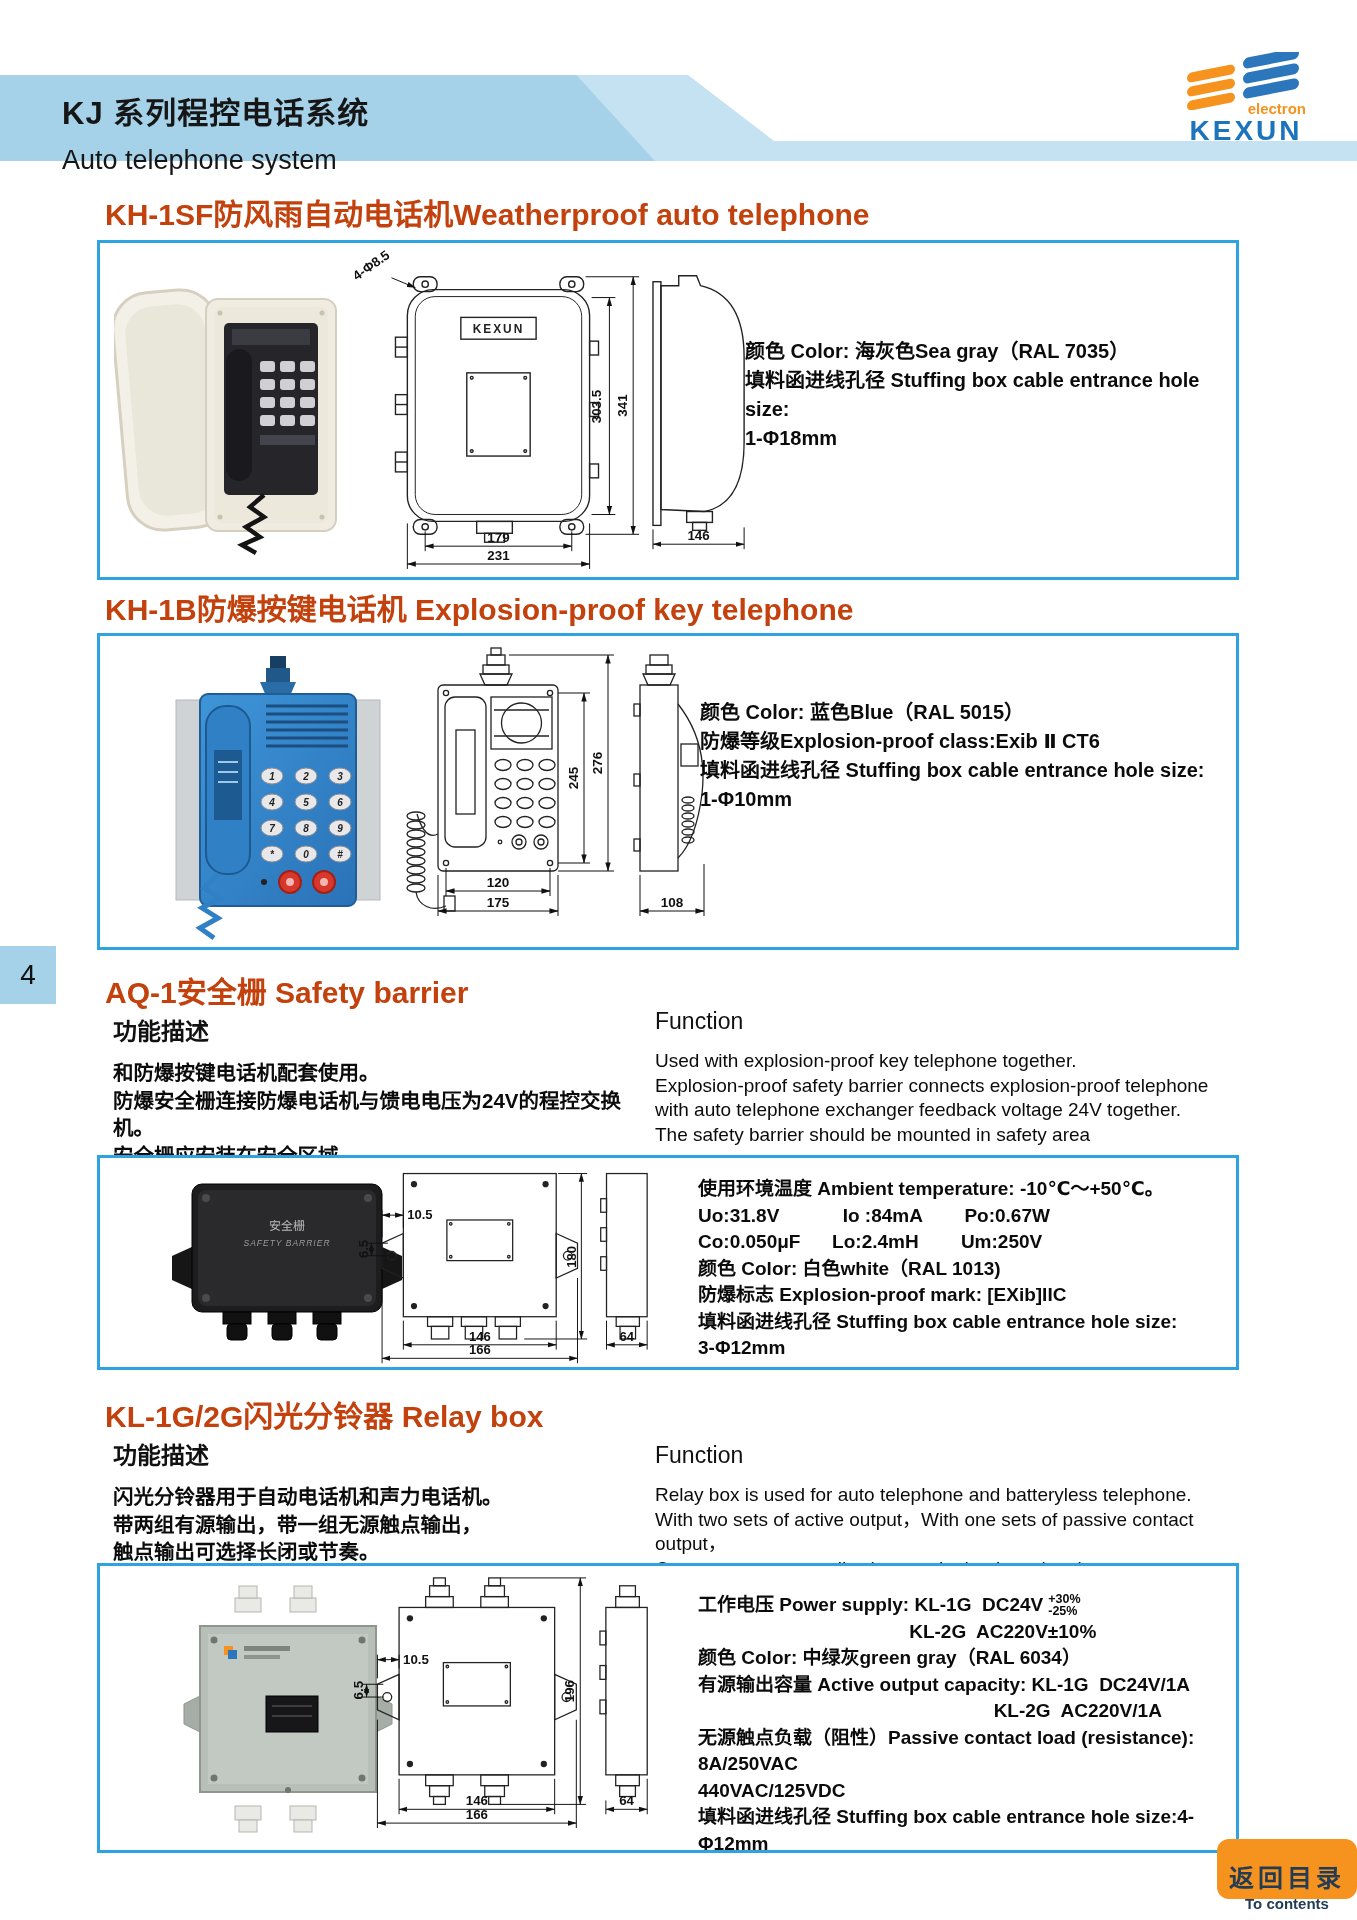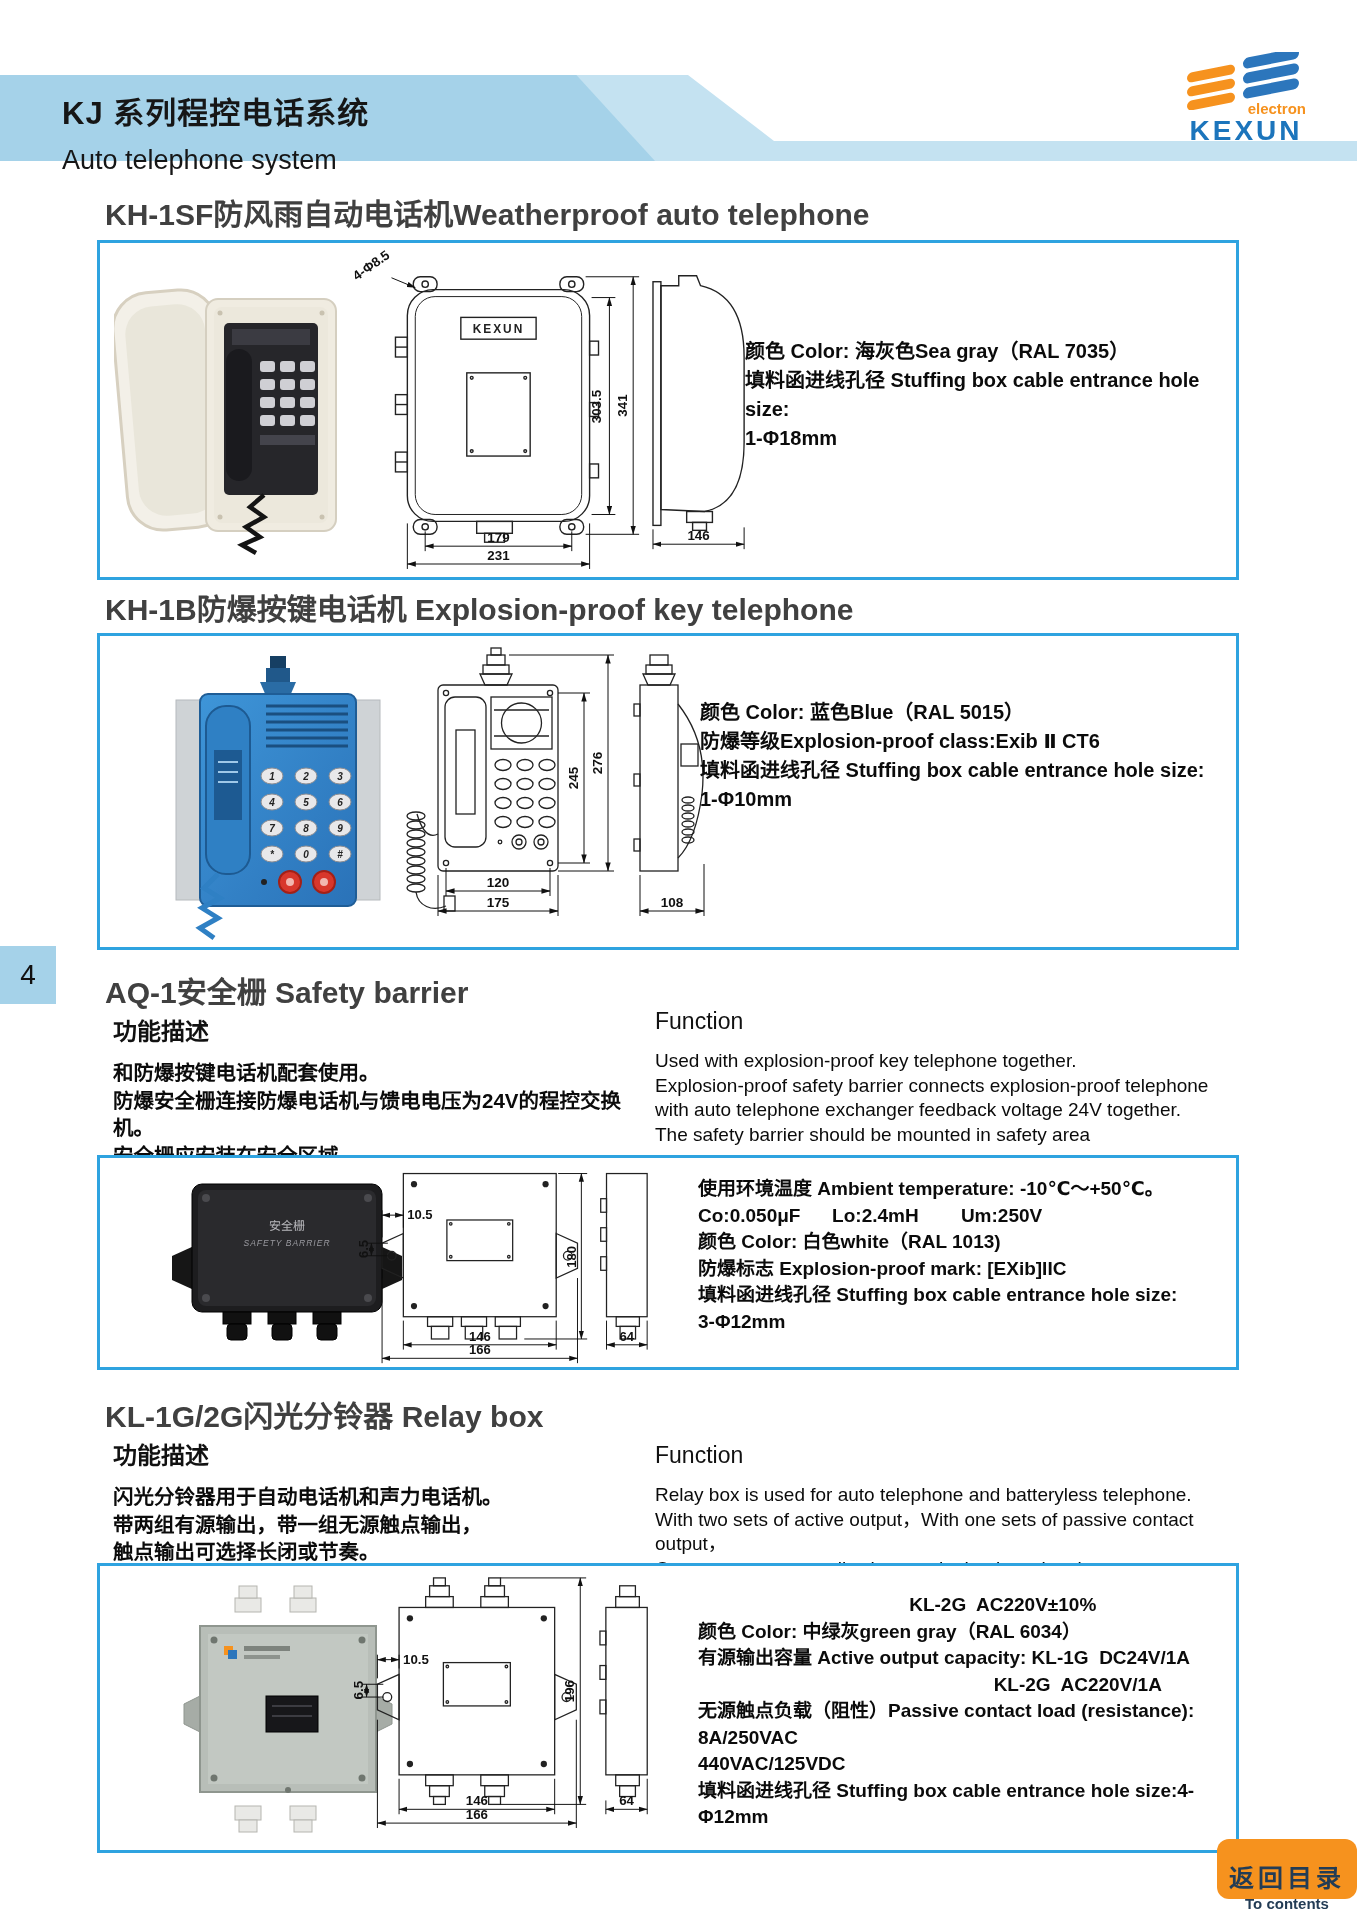--- a/index.html
+++ b/index.html
@@ -12,21 +12,21 @@
               clip-path:polygon(0 0,86% 0,100% 100%,0 100%);}
   .band-dark{position:absolute;left:0;top:0;width:655px;height:100%;background:#a5d2e9;
              clip-path:polygon(0 0,88% 0,100% 100%,0 100%);}
   .band-titles{position:absolute;left:62px;top:5px;}
   .band-zh{font-size:31px;font-weight:bold;color:#161616;letter-spacing:1px;margin-top:8px;}
   .band-en{font-size:27px;color:#161616;margin-top:12px;}
   .logo{position:absolute;left:1176px;top:52px;width:140px;text-align:center;}
   .logo-sub{font-size:15px;font-weight:bold;color:#F6921E;text-align:right;margin:-14px 10px 0 0;}
   .logo-brand{font-size:28px;font-weight:bold;color:#1C75BC;letter-spacing:3px;margin-top:-2px;}
   
-  .sec-title{position:absolute;left:105px;font-size:30px;font-weight:bold;color:#404040;}
+  .sec-title{position:absolute;left:105px;font-size:30px;font-weight:bold;color:#c2410c;}
   
   .box{position:absolute;left:97px;width:1142px;background:#fff;border:3px solid #2FA3E0;box-sizing:border-box;}
   .specs{position:absolute;}
   .specs div{font-size:20px;font-weight:bold;color:#0b0b0b;line-height:29px;white-space:pre-wrap;}
   .specs.small div{font-size:19px;line-height:26.5px;}
   .spec-row{display:flex;align-items:flex-start;}
   .tol{display:inline-flex;flex-direction:column;font-size:12.5px;line-height:12px;font-weight:bold;margin-left:5px;margin-top:1px;}
   
   .func-zh{position:absolute;left:113px;width:540px;}
   .func-zh h4{margin:0 0 12px 0;font-size:24px;font-weight:bold;color:#111;}
@@ -444,20 +444,21 @@
       <text class="dim" x="66" y="61">10.5</text>
       <text class="dim" transform="rotate(-90 21 92)" x="21" y="96" text-anchor="middle">6.5</text>
       <text class="dim" transform="rotate(-90 240 100)" x="240" y="100" text-anchor="middle">180</text>
       <text class="dim" x="141" y="187" text-anchor="middle">146</text>
       <text class="dim" x="141" y="201" text-anchor="middle">166</text>
       <text class="dim" x="293" y="187" text-anchor="middle">64</text>
     </svg>
 
     <div class="specs small" style="left:598px;top:18px;">
       <div>使用环境温度 Ambient temperature: -10℃～+50℃。</div>
+      <div>Uo:31.8V            Io :84mA        Po:0.67W</div>
       <div>Co:0.050μF      Lo:2.4mH        Um:250V</div>
       <div>颜色 Color: 白色white（RAL 1013)</div>
       <div>防爆标志 Explosion-proof mark: [EXib]IIC</div>
       <div>填料函进线孔径 Stuffing box cable entrance hole size:</div>
       <div>3-Φ12mm</div>
     </div>
   </div>
 
   <div class="sec-title" style="top:1392px;">KL-1G/2G闪光分铃器 Relay box</div>
 
@@ -566,20 +567,27 @@
       </g>
       <text class="dim" x="66" y="93">10.5</text>
       <text class="dim" transform="rotate(-90 21 120)" x="21" y="124" text-anchor="middle">6.5</text>
       <text class="dim" transform="rotate(-90 240 121)" x="240" y="121" text-anchor="middle">196</text>
       <text class="dim" x="141" y="237" text-anchor="middle">146</text>
       <text class="dim" x="141" y="251" text-anchor="middle">166</text>
       <text class="dim" x="293" y="237" text-anchor="middle">64</text>
     </svg>
 
     <div class="specs small" style="left:598px;top:26px;">
+      <div class="spec-row">
+        <span>工作电压 Power supply: KL-1G  DC24V</span>
+        <span class="tol">
+          <span>+30%</span>
+          <span>-25%</span>
+        </span>
+      </div>
       <div>                                        KL-2G  AC220V±10%</div>
       <div>颜色 Color: 中绿灰green gray（RAL 6034）</div>
       <div>有源输出容量 Active output capacity: KL-1G  DC24V/1A</div>
       <div>                                                        KL-2G  AC220V/1A</div>
       <div>无源触点负载（阻性）Passive contact load (resistance): 8A/250VAC</div>
       <div>440VAC/125VDC</div>
       <div>填料函进线孔径 Stuffing box cable entrance hole size:4-Φ12mm</div>
     </div>
   </div>
 

